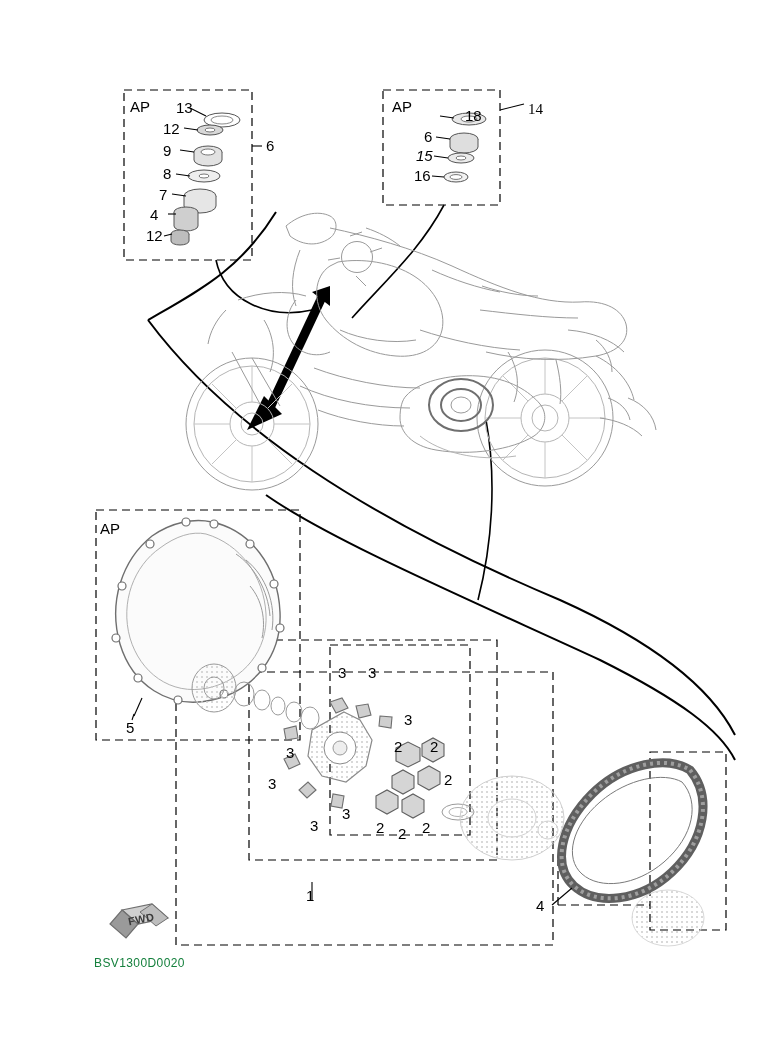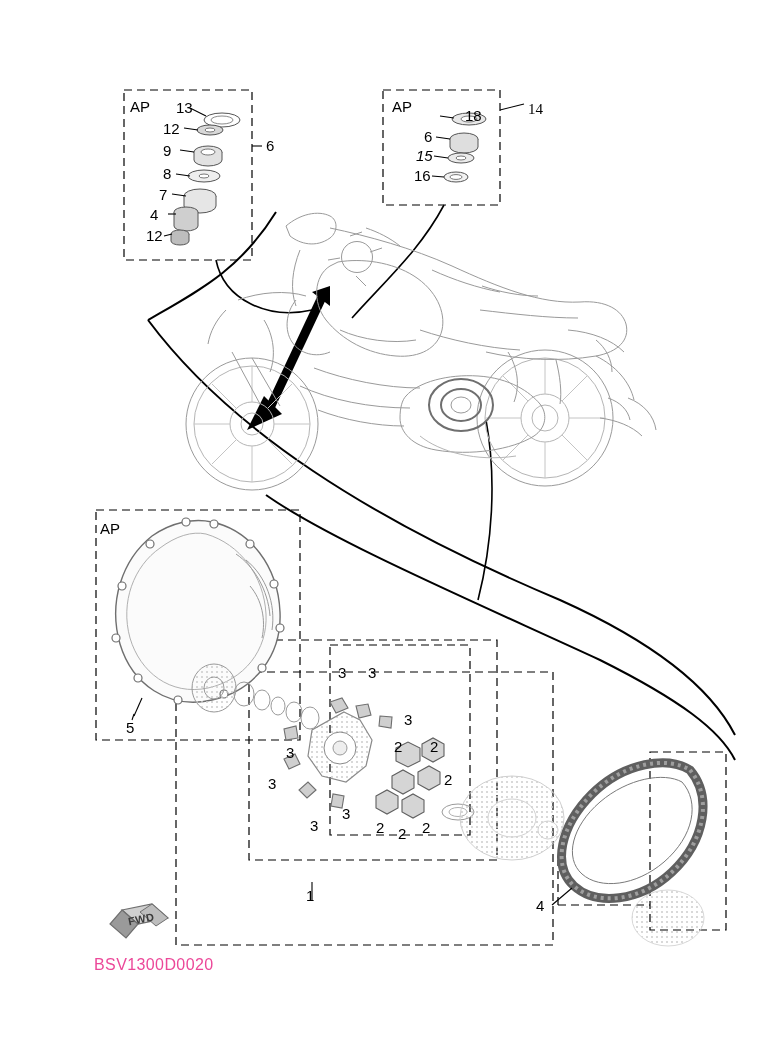--- a/index.html
+++ b/index.html
@@ -39,23 +39,23 @@
     user-select: none;
   }
   .ap-label {
     position: absolute;
     font-size: 15px;
     line-height: 1;
     color: #000;
   }
   .partcode {
     position: absolute;
-    font-size: 16px;
+    font-size: 12px;
     letter-spacing: 0.4px;
-    color: #ec4899;
+    color: #15803d;
   }
   .fwd-text {
     position: absolute;
     font-size: 11px;
     font-weight: bold;
     color: #3b3b3b;
     letter-spacing: 0.5px;
   }
 </style>
 </head>

